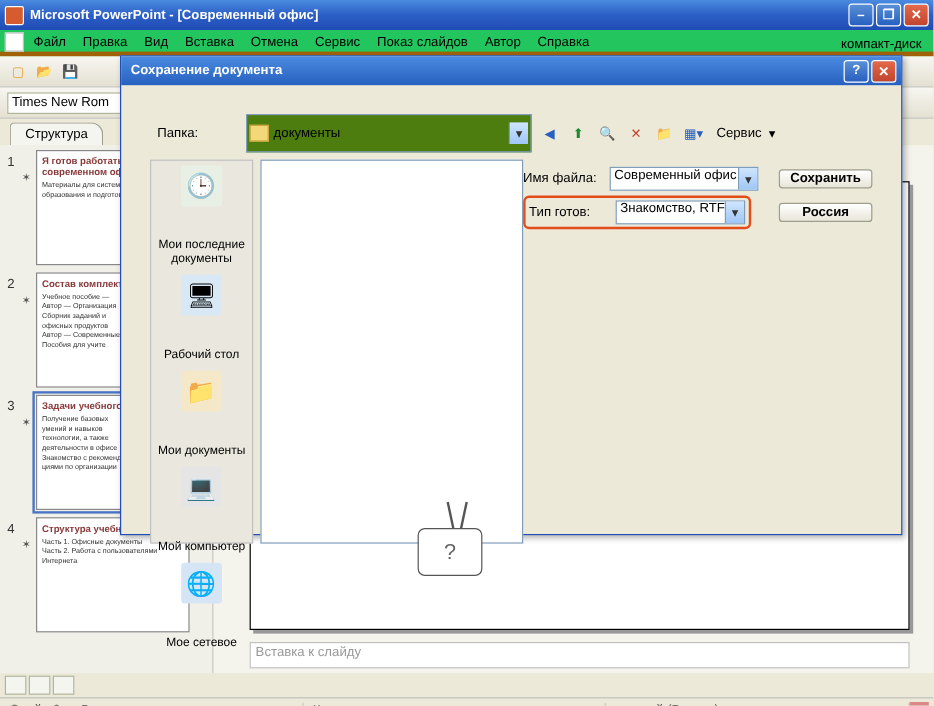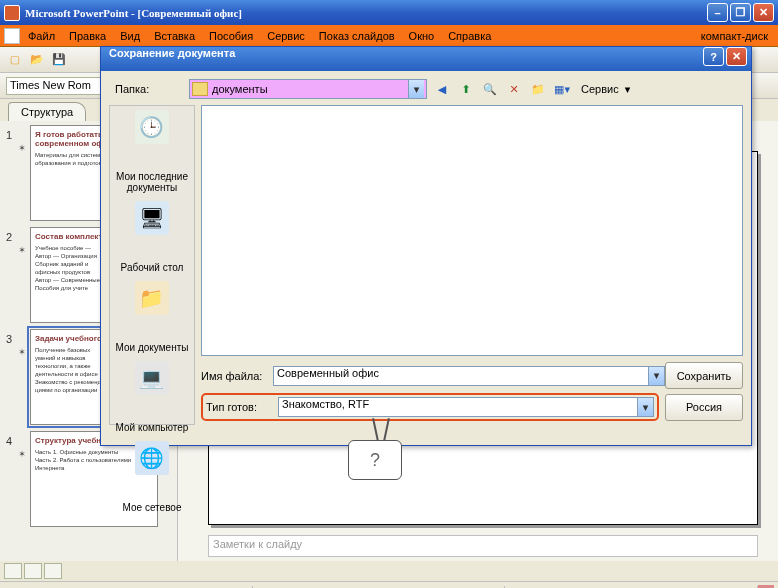--- a/index.html
+++ b/index.html
@@ -1,27 +1,27 @@
 <!DOCTYPE html>
 <html><head>
 <meta charset="utf-8">
 <style>
 * { box-sizing: border-box; margin: 0; padding: 0; font-family: Tahoma, Arial, sans-serif; font-size: 11px; }
 body { width: 778px; height: 588px; background: #ece9d8; overflow: hidden; position: relative; }
 
 
 .main-title { height: 25px; background: linear-gradient(to bottom, #4a8be0 0%, #2c5fc5 50%, #1f4cb5 100%); display: flex; align-items: center; padding: 0 4px; color: white; font-weight: bold; }
 .main-title .app-icon { width: 16px; height: 16px; background: #d65b2e; border: 1px solid #fff; margin-right: 5px; border-radius: 2px; }
-.main-title .title-text { flex: 1; font-family: Liberation Serif, serif; }
+.main-title .title-text { flex: 1; }
 .main-title .win-btns { display: flex; gap: 2px; }
 .win-btn { width: 21px; height: 19px; background: linear-gradient(#5a8fd5, #2760c0); border: 1px solid #fff; border-radius: 3px; color: white; display: flex; align-items: center; justify-content: center; font-weight: bold; cursor: pointer; }
 .win-btn.close { background: linear-gradient(#e5694a, #c1442d); }
 
 
-.menubar { height: 22px; background: #f97316; display: flex; align-items: center; padding: 0 4px; gap: 2px; border-bottom: 1px solid #a16207; }
+.menubar { height: 22px; background: #22c55e; display: flex; align-items: flex-end; padding: 0 4px; gap: 2px; border-bottom: 4px solid #a16207; }
 .menubar .small-icon { width: 16px; height: 16px; background: #fff; border: 1px solid #c0c0c0; }
 .menu-item { padding: 2px 6px; cursor: pointer; }
 .menu-right { margin-left: auto; padding-right: 6px; }
 
 
 .toolbar { height: 26px; background: linear-gradient(#f7f6f1, #e4e1d2); display: flex; align-items: center; padding: 0 6px; gap: 4px; border-bottom: 1px solid #c0c0c0; }
 .tool-icon { width: 18px; height: 18px; border-radius: 2px; display: flex; align-items: center; justify-content: center; cursor: pointer; }
 .font-box { width: 110px; height: 18px; background: #fff; border: 1px solid #aeb699; padding: 1px 3px; white-space: nowrap; overflow: hidden; }
 
 
@@ -49,46 +49,46 @@
 .view-btn { width: 18px; height: 16px; background: #f5f5f0; border: 1px solid #aeb699; cursor: pointer; }
 
 
 .statusbar { height: 20px; background: #ece9d8; border-top: 1px solid #c0c0c0; display: flex; align-items: center; }
 .status-cell { flex: 1; padding: 0 8px; border-right: 1px solid #c0c0c0; }
 .status-cell:last-child { border-right: none; }
 .status-icon { width: 16px; height: 14px; background: #d88; margin-left: auto; margin-right: 4px; }
 
 
 .save-dialog { position: absolute; left: 100px; top: 46px; width: 652px; height: 400px; background: #ece9d8; border: 1px solid #1f4cb5; box-shadow: 2px 2px 5px rgba(0,0,0,0.3); }
-.dlg-title { height: 24px; background: linear-gradient(#4a8be0, #2760c0); display: flex; align-items: flex-start; padding: 0 4px; color: #fff; font-weight: bold; }
+.dlg-title { height: 24px; background: linear-gradient(#4a8be0, #2760c0); display: flex; align-items: center; padding: 0 4px; color: #fff; font-weight: bold; }
 .dlg-title .t { flex: 1; padding-left: 4px; }
-.dlg-body { padding: 8px; }
+.dlg-body { padding: 24px; }
 .folder-row { display: flex; align-items: center; margin-bottom: 6px; }
 .folder-label { width: 80px; text-align: left; padding-left: 6px; }
-.folder-box { flex: 1; max-width: 238px; height: 20px; background: #f0abfc; border: 1px solid #7f9db9; display: flex; align-items: center; padding: 0 2px; margin-right: 6px; }
+.folder-box { flex: 1; max-width: 238px; height: 32px; background: #4d7c0f; border: 1px solid #7f9db9; display: flex; align-items: center; padding: 0 2px; margin-right: 6px; }
 .folder-box .fb-icon { width: 16px; height: 14px; background: #f3d879; border: 1px solid #c9a43a; margin-right: 4px; }
 .folder-box .fb-drop { width: 16px; height: 18px; background: linear-gradient(#cfe5ff, #9fc6f5); border-left: 1px solid #7f9db9; margin-left: auto; display: flex; align-items: center; justify-content: center; color: #333; }
 .nav-icons { display: flex; gap: 6px; align-items: center; }
 .nav-icon { width: 18px; height: 18px; display: flex; align-items: center; justify-content: center; color: #2760c0; }
 
 .dlg-main { display: flex; height: 320px; }
 .places-bar { width: 86px; background: #eae8de; border: 1px solid #c0c0c0; padding: 4px 2px; }
 .place { text-align: center; margin-bottom: 8px; cursor: pointer; }
 .place .p-icon { width: 34px; height: 34px; margin: 0 auto 2px; border-radius: 3px; display: flex; align-items: center; justify-content: center; font-size: 20px; }
 .place .p-label { font-size: 10px; line-height: 1.1; margin-top: 27px; }
 
-.file-area { flex: 1; display: flex; flex-direction: column; margin-left: 6px; }
+.file-area { flex: 1; display: flex; flex-direction: row; margin-left: 6px; }
 .file-list { flex: 1; background: #fff; border: 1px solid #7f9db9; }
 
 .file-inputs { margin-top: 6px; }
 .f-row { display: flex; align-items: center; margin-bottom: 4px; }
 .f-label { width: 72px; }
 .f-input { flex: 1; height: 20px; background: #fff; border: 1px solid #7f9db9; display: flex; padding: 0 3px; }
 .f-input .drop { width: 16px; height: 18px; background: linear-gradient(#cfe5ff, #9fc6f5); margin-left: auto; border-left: 1px solid #7f9db9; display: flex; align-items: center; justify-content: center; color: #333; margin-right: -3px; }
-.f-row .btn { width: 78px; height: 27px; background: linear-gradient(#fff, #e8e5d8); border: 1px solid #9e9e8e; border-radius: 3px; margin-left: 0; cursor: pointer; display: flex; align-items: center; justify-content: center; }
+.f-row .btn { width: 78px; height: 16px; background: linear-gradient(#fff, #e8e5d8); border: 1px solid #9e9e8e; border-radius: 3px; margin-left: 17px; cursor: pointer; display: flex; align-items: center; justify-content: center; font-weight: bold; }
 
 .highlight-box { border: 2px solid #e34d1a; border-radius: 5px; padding: 2px 3px; margin-right: 6px; }
 
 
 .callout { position: absolute; left: 348px; top: 420px; }
 .callout-box { width: 54px; height: 40px; background: #fff; border: 1px solid #555; border-radius: 6px; display: flex; align-items: center; justify-content: center; font-size: 18px; color: #666; position: relative; margin-top: 20px; }
 .callout-stem { position: absolute; left: 24px; top: -2px; width: 20px; height: 30px; }
 .callout-stem::before { content: ""; position: absolute; left: 3px; top: 0; width: 2px; height: 28px; background: #555; transform: rotate(-12deg); }
 .callout-stem::after { content: ""; position: absolute; left: 13px; top: 0; width: 2px; height: 28px; background: #555; transform: rotate(12deg); }
 </style>
@@ -104,24 +104,24 @@
     <div class="win-btn close">✕</div>
   </div>
 </div>
 
 <div class="menubar">
   <div class="small-icon"></div>
   <span class="menu-item">Файл</span>
   <span class="menu-item">Правка</span>
   <span class="menu-item">Вид</span>
   <span class="menu-item">Вставка</span>
-  <span class="menu-item">Пособия</span>
+  <span class="menu-item">Отмена</span>
   <span class="menu-item">Сервис</span>
   <span class="menu-item">Показ слайдов</span>
-  <span class="menu-item">Окно</span>
+  <span class="menu-item">Автор</span>
   <span class="menu-item">Справка</span>
   <span class="menu-right">компакт-диск</span>
 </div>
 
 <div class="toolbar">
   <div class="tool-icon" style="color:#e5a030">▢</div>
   <div class="tool-icon" style="color:#e5a030">📂</div>
   <div class="tool-icon" style="color:#4a74c5">💾</div>
 </div>
 
@@ -176,21 +176,21 @@
       <div class="thumb">
         <div class="t-title">Структура учебного пособия</div>
         <div class="t-line">Часть 1. Офисные документы</div>
         <div class="t-line">Часть 2. Работа с пользователями</div>
         <div class="t-line">Интернета</div>
       </div>
     </div>
   </div>
   <div class="slide-area">
     <div class="slide-canvas"></div>
-    <div class="notes-area">Заметки к слайду</div>
+    <div class="notes-area">Вставка к слайду</div>
   </div>
 </div>
 
 <div class="view-strip">
   <div class="view-btn"></div>
   <div class="view-btn"></div>
   <div class="view-btn"></div>
 </div>
 
 <div class="statusbar">

